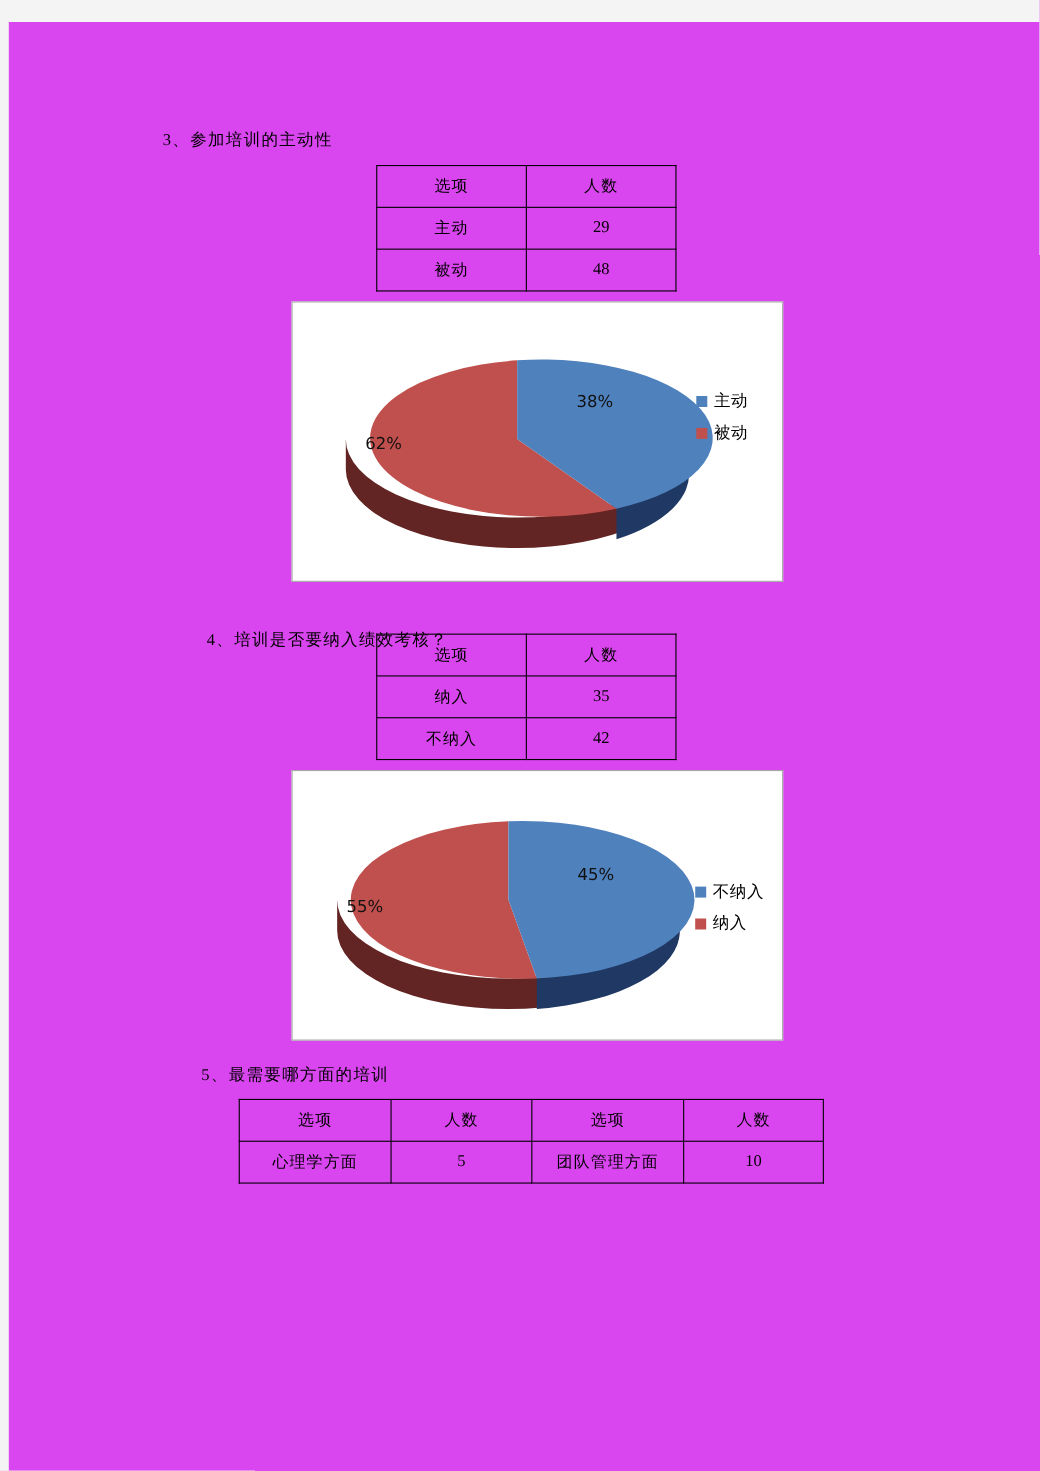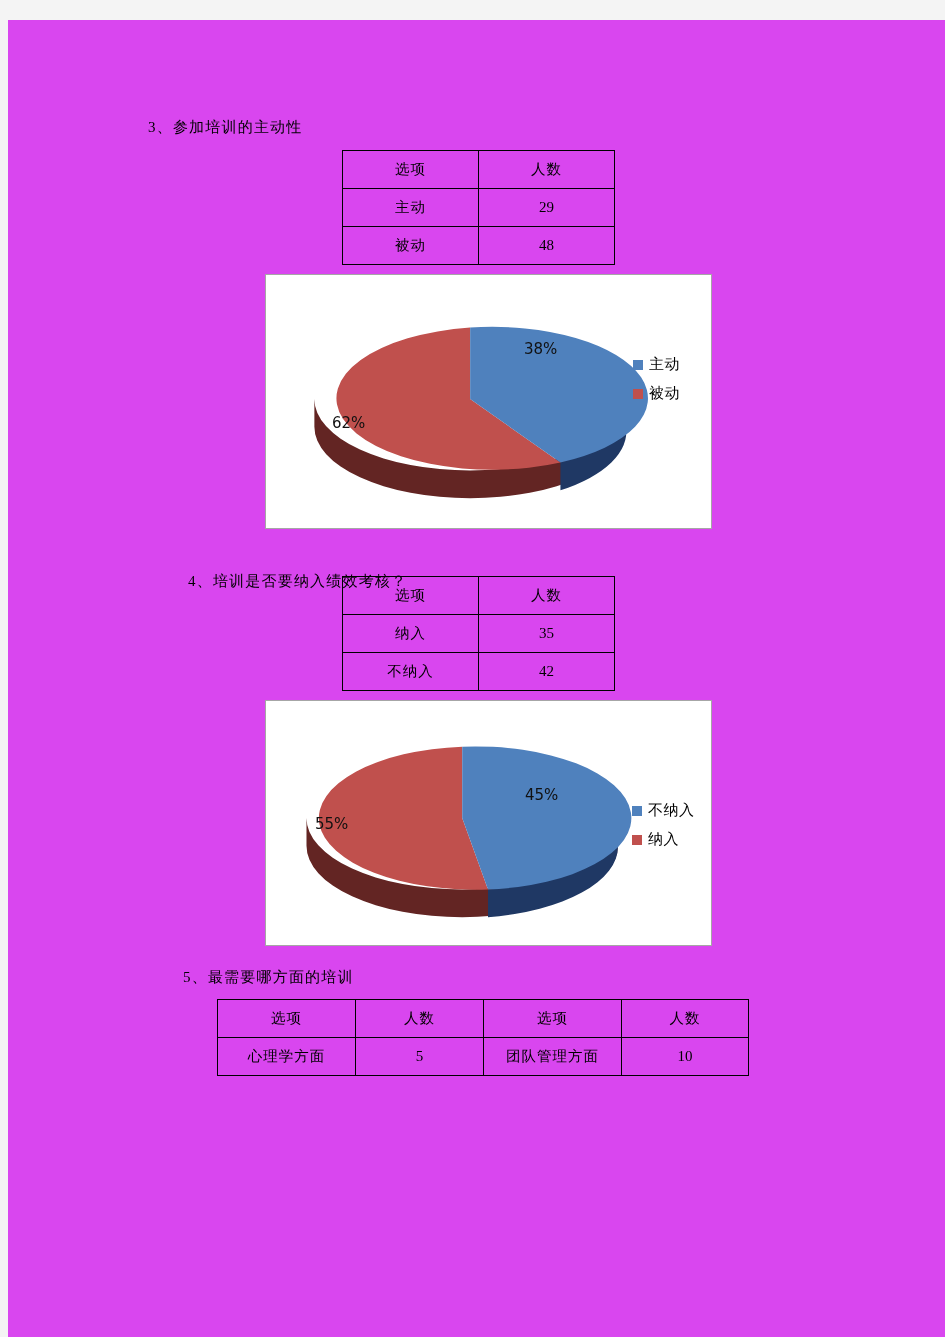--- a/index.html
+++ b/index.html
@@ -142,22 +142,22 @@
 
         <path d="M 48,125 A 157,72 0 0 0 362,125 L 362,153 A 157,72 0 0 1 48,153 Z" fill="#632523"></path>
 
         <path d="M 296,189 A 157,72 0 0 0 362,125 L 362,153 A 157,72 0 0 1 296,217 Z" fill="#1F3864"></path>
 
         <path d="M 205,125 L 205,53 A 157,72 0 1 0 296,189 Z" fill="#C0504D"></path>
 
         <path d="M 205,125 L 205,53 A 157,72 0 0 1 296,189 Z" fill="#4F81BD"></path>
       </g>
     </svg>
-    <div class="pct-label" style="left:258px; top:65px;">38%</div>
-    <div class="pct-label" style="left:66px; top:119px;margin-top:20px;">62%</div>
+    <div class="pct-label" style="left:258px; top:81px;">38%</div>
+    <div class="pct-label" style="left:66px; top:119px;">62%</div>
 
     <div class="legend" style="left:367px; top:80px;">
       <div class="legend-row">
         <span class="legend-swatch" style="background:#4F81BD;"></span>
         <span class="legend-text">主动</span>
       </div>
       <div class="legend-row">
         <span class="legend-swatch" style="background:#C0504D;"></span>
         <span class="legend-text">被动</span>
       </div>

